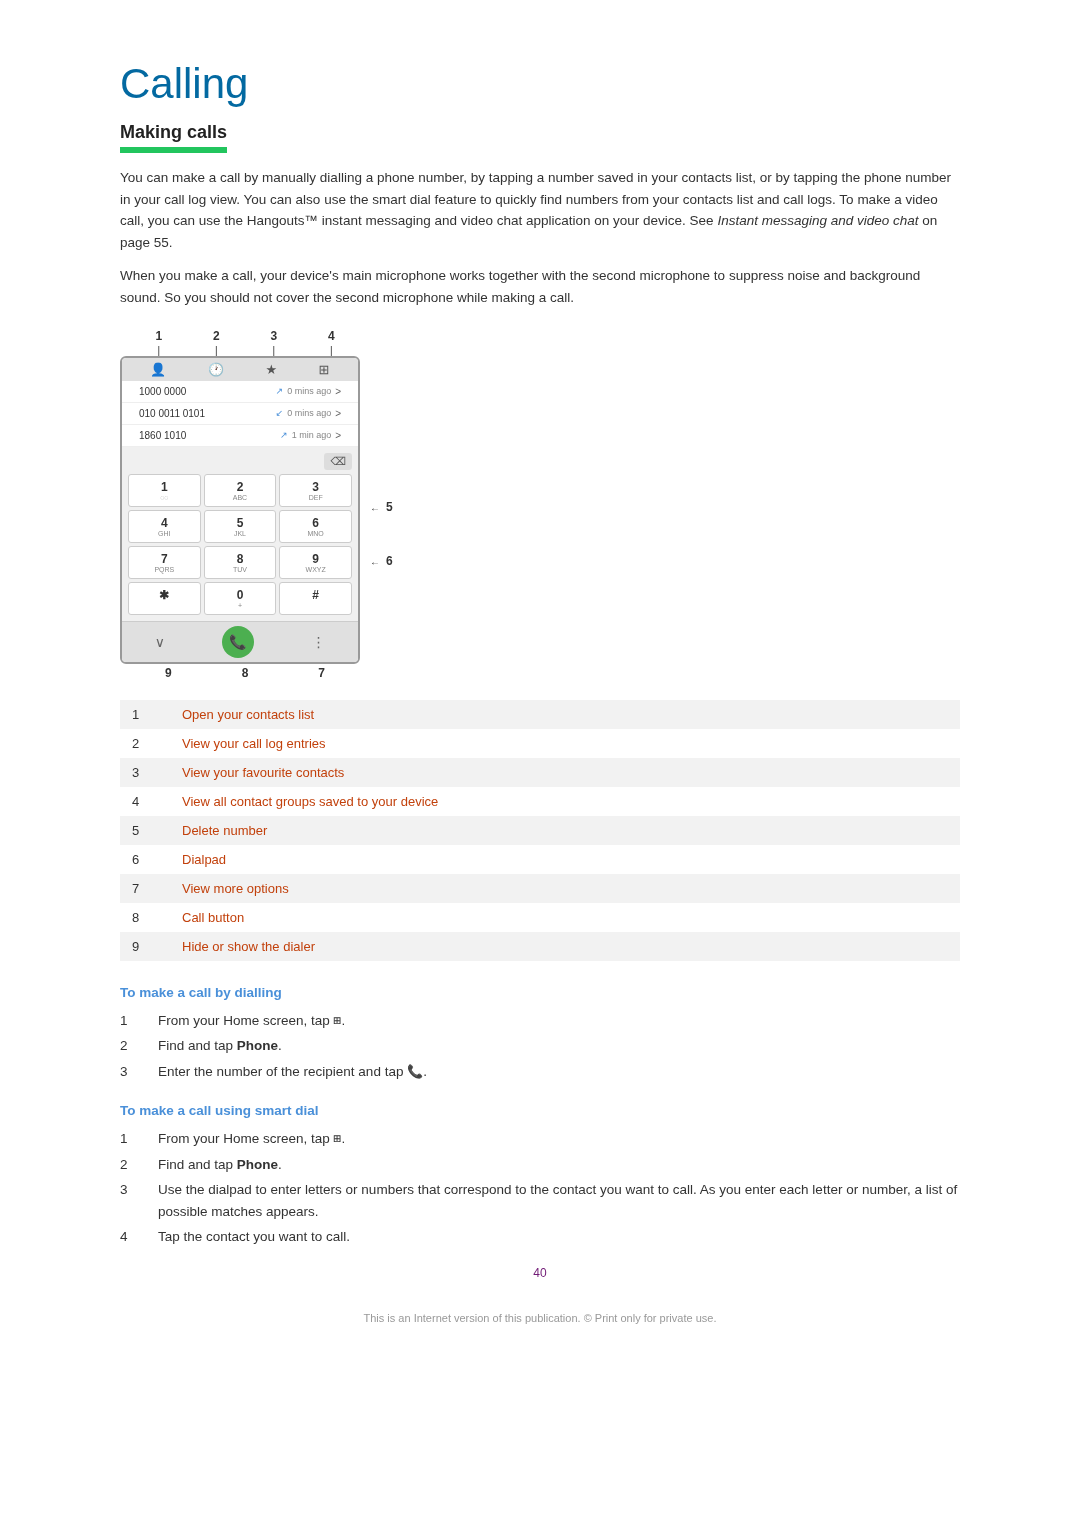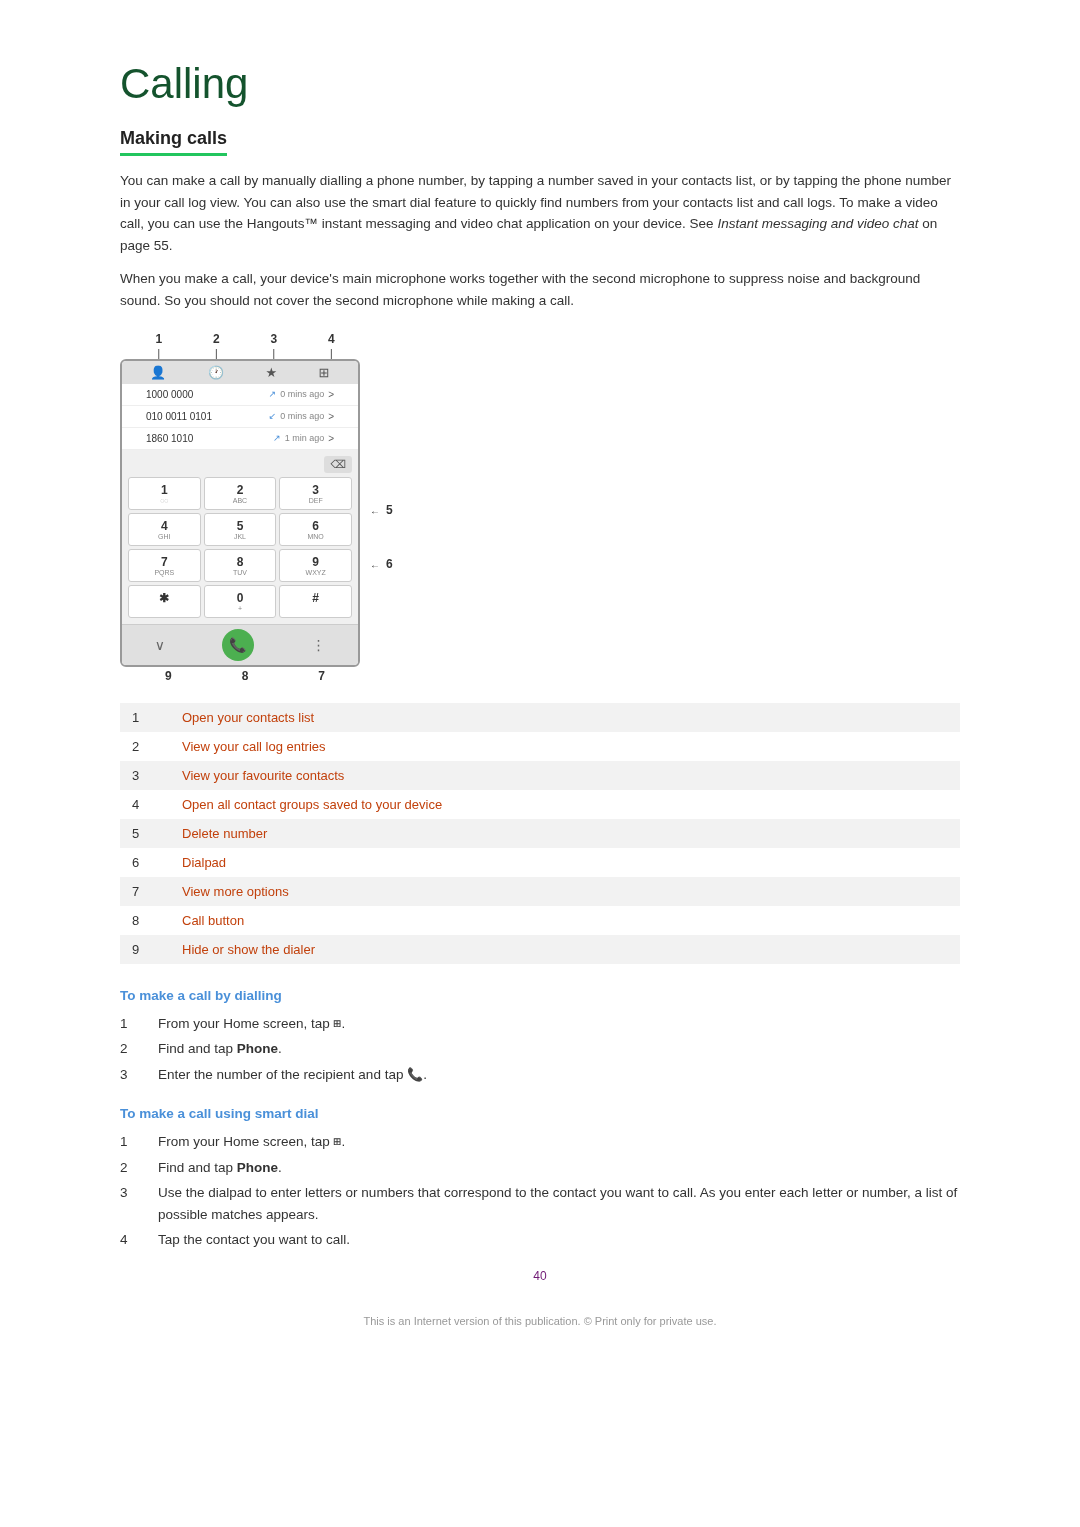--- a/index.html
+++ b/index.html
@@ -9,31 +9,31 @@
       font-size: 14px;
       color: #333333;
       width: 1080px;
       min-height: 1527px;
       padding: 60px 120px 60px 120px;
     }
 
     .page-title {
       font-size: 42px;
       font-weight: 300;
-      color: #14532d;
-      margin-bottom: 20px;
+      color: #0369a1;
+      margin-bottom: 14px;
       border-bottom: none;
     }
 
     .section-title {
       font-size: 18px;
       font-weight: bold;
       color: #222222;
       margin-bottom: 14px;
-      border-bottom: 3px solid #22c55e;
+      border-bottom: 6px solid #22c55e;
       padding-bottom: 4px;
       display: inline-block;
     }
 
     .body-text {
       font-size: 13.5px;
       line-height: 1.6;
       color: #333;
       margin-bottom: 12px;
     }
@@ -56,21 +56,21 @@
       font-size: 11px;
     }
 
     .call-log-entries {
       background: #fff;
     }
 
     .call-log-row {
       display: flex;
       align-items: flex-start;
-      padding: 5px 24px;
+      padding: 5px 17px;
       border-bottom: 1px solid #eee;
       font-size: 10px;
     }
 
     .call-log-number { flex: 1; color: #333; }
     .call-log-icon { margin-left: 4px; color: #4a90d9; font-size: 9px; }
     .call-log-time { color: #888; font-size: 9px; margin-left: 4px; }
     .call-log-arrow { color: #666; margin-left: 4px; }
 
     .dialpad-area {
@@ -386,21 +386,21 @@
     <tr>
       <td>2</td>
       <td>View your call log entries</td>
     </tr>
     <tr>
       <td>3</td>
       <td>View your favourite contacts</td>
     </tr>
     <tr>
       <td>4</td>
-      <td>Open all contact groups saved to your device</td>
+      <td>View all contact groups saved to your device</td>
     </tr>
     <tr>
       <td>5</td>
       <td>Delete number</td>
     </tr>
     <tr>
       <td>6</td>
       <td>Dialpad</td>
     </tr>
     <tr>

